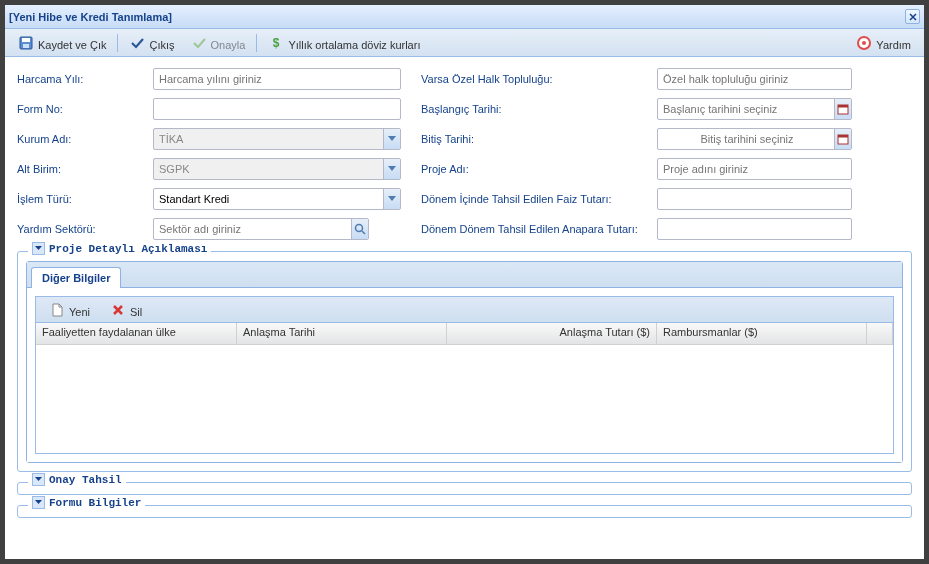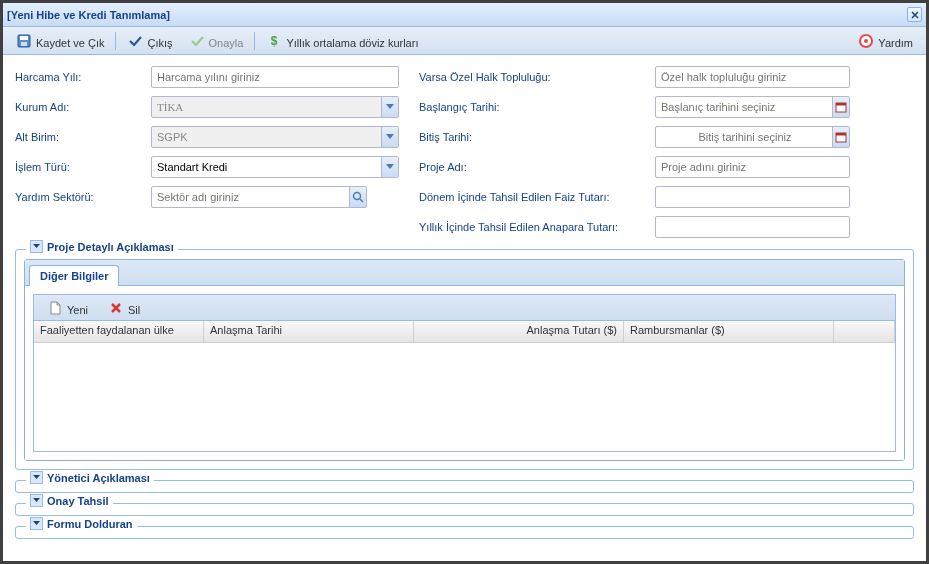--- a/index.html
+++ b/index.html
@@ -1,38 +1,38 @@
 <!DOCTYPE html>
 <html><head>
 <meta charset="utf-8">
 <style>
 * { box-sizing: border-box; margin: 0; padding: 0; }
 body { font-family: Tahoma, Arial, sans-serif; font-size: 11px; color: #333; background: #fff; }
-.window { width: 929px; height: 564px; border: 3px solid #404040; background: #fff; display: flex; flex-direction: column; }
+.window { width: 929px; height: 564px; border: 5px solid #404040; background: #fff; display: flex; flex-direction: column; }
 .title-bar { background: linear-gradient(to bottom, #e4efff 0%, #c7dcf5 100%); border-bottom: 1px solid #99bbe8; height: 24px; display: flex; align-items: center; justify-content: space-between; padding: 0 4px; }
 .title-text { color: #15428b; font-weight: bold; font-size: 11px; }
 .close-btn { width: 15px; height: 15px; border: 1px solid #8db2e3; background: linear-gradient(to bottom,#f0f7ff,#d5e6fb); border-radius: 2px; display: flex; align-items: center; justify-content: center; cursor: pointer; color: #15428b; font-size: 9px; }
 .toolbar { background: linear-gradient(to bottom,#e7eff8,#d3e1f1); border-bottom: 1px solid #99bbe8; height: 28px; display: flex; align-items: center; padding: 0 6px; gap: 2px; }
 .tb-btn { display: flex; align-items: flex-end; gap: 4px; padding: 2px 6px; cursor: pointer; color: #333; border: 1px solid transparent; border-radius: 2px; }
 .tb-sep { width: 1px; height: 18px; background: #99bbe8; margin: 0 2px; }
 .tb-btn.disabled { opacity: 0.55; cursor: default; }
 .tb-right { margin-left: auto; }
 .icon { width: 16px; height: 16px; display: inline-flex; align-items: center; justify-content: center; }
 .content { flex: 1; padding: 10px 12px; overflow: auto; }
 .form-grid { display: flex; gap: 20px; }
 .form-col { display: flex; flex-direction: column; gap: 6px; }
 .form-row { display: flex; align-items: center; gap: 6px; height: 24px; }
 .lbl { color: #15428b; width: 130px; }
 .lbl.wide { width: 230px; }
 .ctrl { position: relative; border-radius: 8px; }
 .inp { height: 22px; border: 1px solid #b5b8c8; border-radius: 2px; padding: 0 5px; font: inherit; background: #fff; }
 .inp.ro { background: #f0f0f0; color: #888; }
 .trigger { position: absolute; right: 1px; top: 1px; width: 17px; height: 20px; background: linear-gradient(to bottom,#e7eff8,#c7dcf5); border-left: 1px solid #b5b8c8; display: flex; align-items: center; justify-content: center; cursor: pointer; }
 .fieldset { border: 1px solid #99bbe8; border-radius: 3px; margin-top: 10px; padding: 8px; }
-.fs-legend { color: #15428b; font-weight: bold; display: flex; align-items: center; gap: 4px; margin: -18px 0 6px 2px; background: #fff; padding: 0 4px; width: max-content; }
+.fs-legend { color: #15428b; font-weight: bold; display: flex; align-items: center; gap: 4px; margin: -18px 0 6px 2px; background: #fff; padding: 0 4px; width: max-content; font-family: Liberation Mono, monospace; }
 .collapse-btn { width: 13px; height: 13px; border: 1px solid #99bbe8; background: #d9e7f8; display: flex; align-items: center; justify-content: center; cursor: pointer; }
 .tabs { border: 1px solid #8db2e3; border-radius: 3px; }
 .tab-strip { background: linear-gradient(to bottom, #dbe8f6, #cedff0); border-bottom: 1px solid #8db2e3; height: 26px; display: flex; align-items: flex-end; padding: 0 4px; }
 .tab { background: #fff; border: 1px solid #8db2e3; border-bottom: none; border-radius: 3px 3px 0 0; padding: 4px 10px; color: #15428b; font-weight: bold; cursor: pointer; margin-bottom: -1px; }
 .tab-body { padding: 8px; background: #fff; }
 .grid-panel { border: 1px solid #99bbe8; }
 .grid-tb { background: linear-gradient(to bottom, #dfe8f6, #cedff0); border-bottom: 1px solid #99bbe8; height: 26px; display: flex; align-items: center; gap: 6px; padding: 0 6px; }
 .grid-head { display: flex; background: linear-gradient(to bottom,#f9f9f9,#e3e4e6); border-bottom: 1px solid #d0d0d0; height: 22px; }
 .gh { border-right: 1px solid #d0d0d0; padding: 3px 6px; color: #333; }
 .grid-body { height: 108px; background: #fff; }
@@ -101,23 +101,27 @@
   </div>
 
   <div class="content">
     <div class="form-grid">
       <div class="form-col">
         <div class="form-row">
           <span class="lbl">Harcama Yılı:</span>
           <div class="ctrl"><input class="inp" style="width: 248px;" placeholder="Harcama yılını giriniz"></div>
         </div>
         <div class="form-row">
+          <span class="lbl">Form No:</span>
+          <div class="ctrl"><input class="inp" style="width: 248px;"></div>
+        </div>
+        <div class="form-row">
           <span class="lbl">Kurum Adı:</span>
           <div class="ctrl">
-            <input class="inp ro" style="width: 248px; padding-right: 20px; font-family: Liberation Serif, serif;" readonly="" value="TİKA">
+            <input class="inp ro" style="width: 248px; padding-right: 20px;" readonly="" value="TİKA">
             <div class="trigger">
                 <svg width="8" height="6">
                   <path d="M0 0 L8 0 L4 5 Z" fill="#4f7cb0"></path>
                 </svg>
               </div>
           </div>
         </div>
         <div class="form-row">
           <span class="lbl">Alt Birim:</span>
           <div class="ctrl">
@@ -185,21 +189,21 @@
         </div>
         <div class="form-row">
           <span class="lbl wide">Proje Adı:</span>
           <div class="ctrl"><input class="inp" style="width: 195px;" placeholder="Proje adını giriniz"></div>
         </div>
         <div class="form-row">
           <span class="lbl wide">Dönem İçinde Tahsil Edilen Faiz Tutarı:</span>
           <div class="ctrl"><input class="inp" style="width: 195px;"></div>
         </div>
         <div class="form-row">
-          <span class="lbl wide">Yıllık İçinde Tahsil Edilen Anapara Tutarı:</span>
+          <span class="lbl wide">Dönem Dönem Tahsil Edilen Anapara Tutarı:</span>
           <div class="ctrl"><input class="inp" style="width: 195px;"></div>
         </div>
       </div>
     </div>
 
     <div class="fieldset">
       <div class="fs-legend">
         <div class="collapse-btn">
             <svg width="7" height="5">
               <path d="M0 0 L7 0 L3.5 4 Z" fill="#15428b"></path>
@@ -227,57 +231,47 @@
               <div class="tb-btn">
                 <span class="icon">
                     <svg width="12" height="12" viewBox="0 0 12 12">
                       <path d="M2 2 L10 10 M10 2 L2 10" stroke="#d93636" stroke-width="2.5"></path>
                     </svg>
                   </span>
                 <span>Sil</span>
               </div>
             </div>
             <div class="grid-head">
-              <div class="gh" style="width:170px">Faaliyetten faydalanan ülke</div>
+              <div class="gh" style="width:201px">Faaliyetten faydalanan ülke</div>
               <div class="gh" style="width:210px">Anlaşma Tarihi</div>
               <div class="gh" style="width:210px;text-align:right">Anlaşma Tutarı ($)</div>
               <div class="gh" style="width:210px;text-align:left">Rambursmanlar ($)</div>
               <div class="gh" style="flex:1"></div>
             </div>
             <div class="grid-body"></div>
           </div>
         </div>
       </div>
     </div>
 
     <div class="fieldset" style="padding-bottom:2px">
       <div class="fs-legend">
         <div class="collapse-btn">
             <svg width="7" height="5">
               <path d="M0 0 L7 0 L3.5 4 Z" fill="#15428b"></path>
             </svg>
           </div>
-        <span>Yönetici Açıklaması</span>
+        <span>Onay Tahsil</span>
       </div>
     </div>
     <div class="fieldset" style="padding-bottom:2px">
       <div class="fs-legend">
         <div class="collapse-btn">
             <svg width="7" height="5">
               <path d="M0 0 L7 0 L3.5 4 Z" fill="#15428b"></path>
             </svg>
           </div>
-        <span>Onay Tahsil</span>
-      </div>
-    </div>
-    <div class="fieldset" style="padding-bottom:2px">
-      <div class="fs-legend">
-        <div class="collapse-btn">
-            <svg width="7" height="5">
-              <path d="M0 0 L7 0 L3.5 4 Z" fill="#15428b"></path>
-            </svg>
-          </div>
-        <span>Formu Dolduran</span>
+        <span>Formu Bilgiler</span>
       </div>
     </div>
 
   </div>
 </div>
 
 </body></html>

